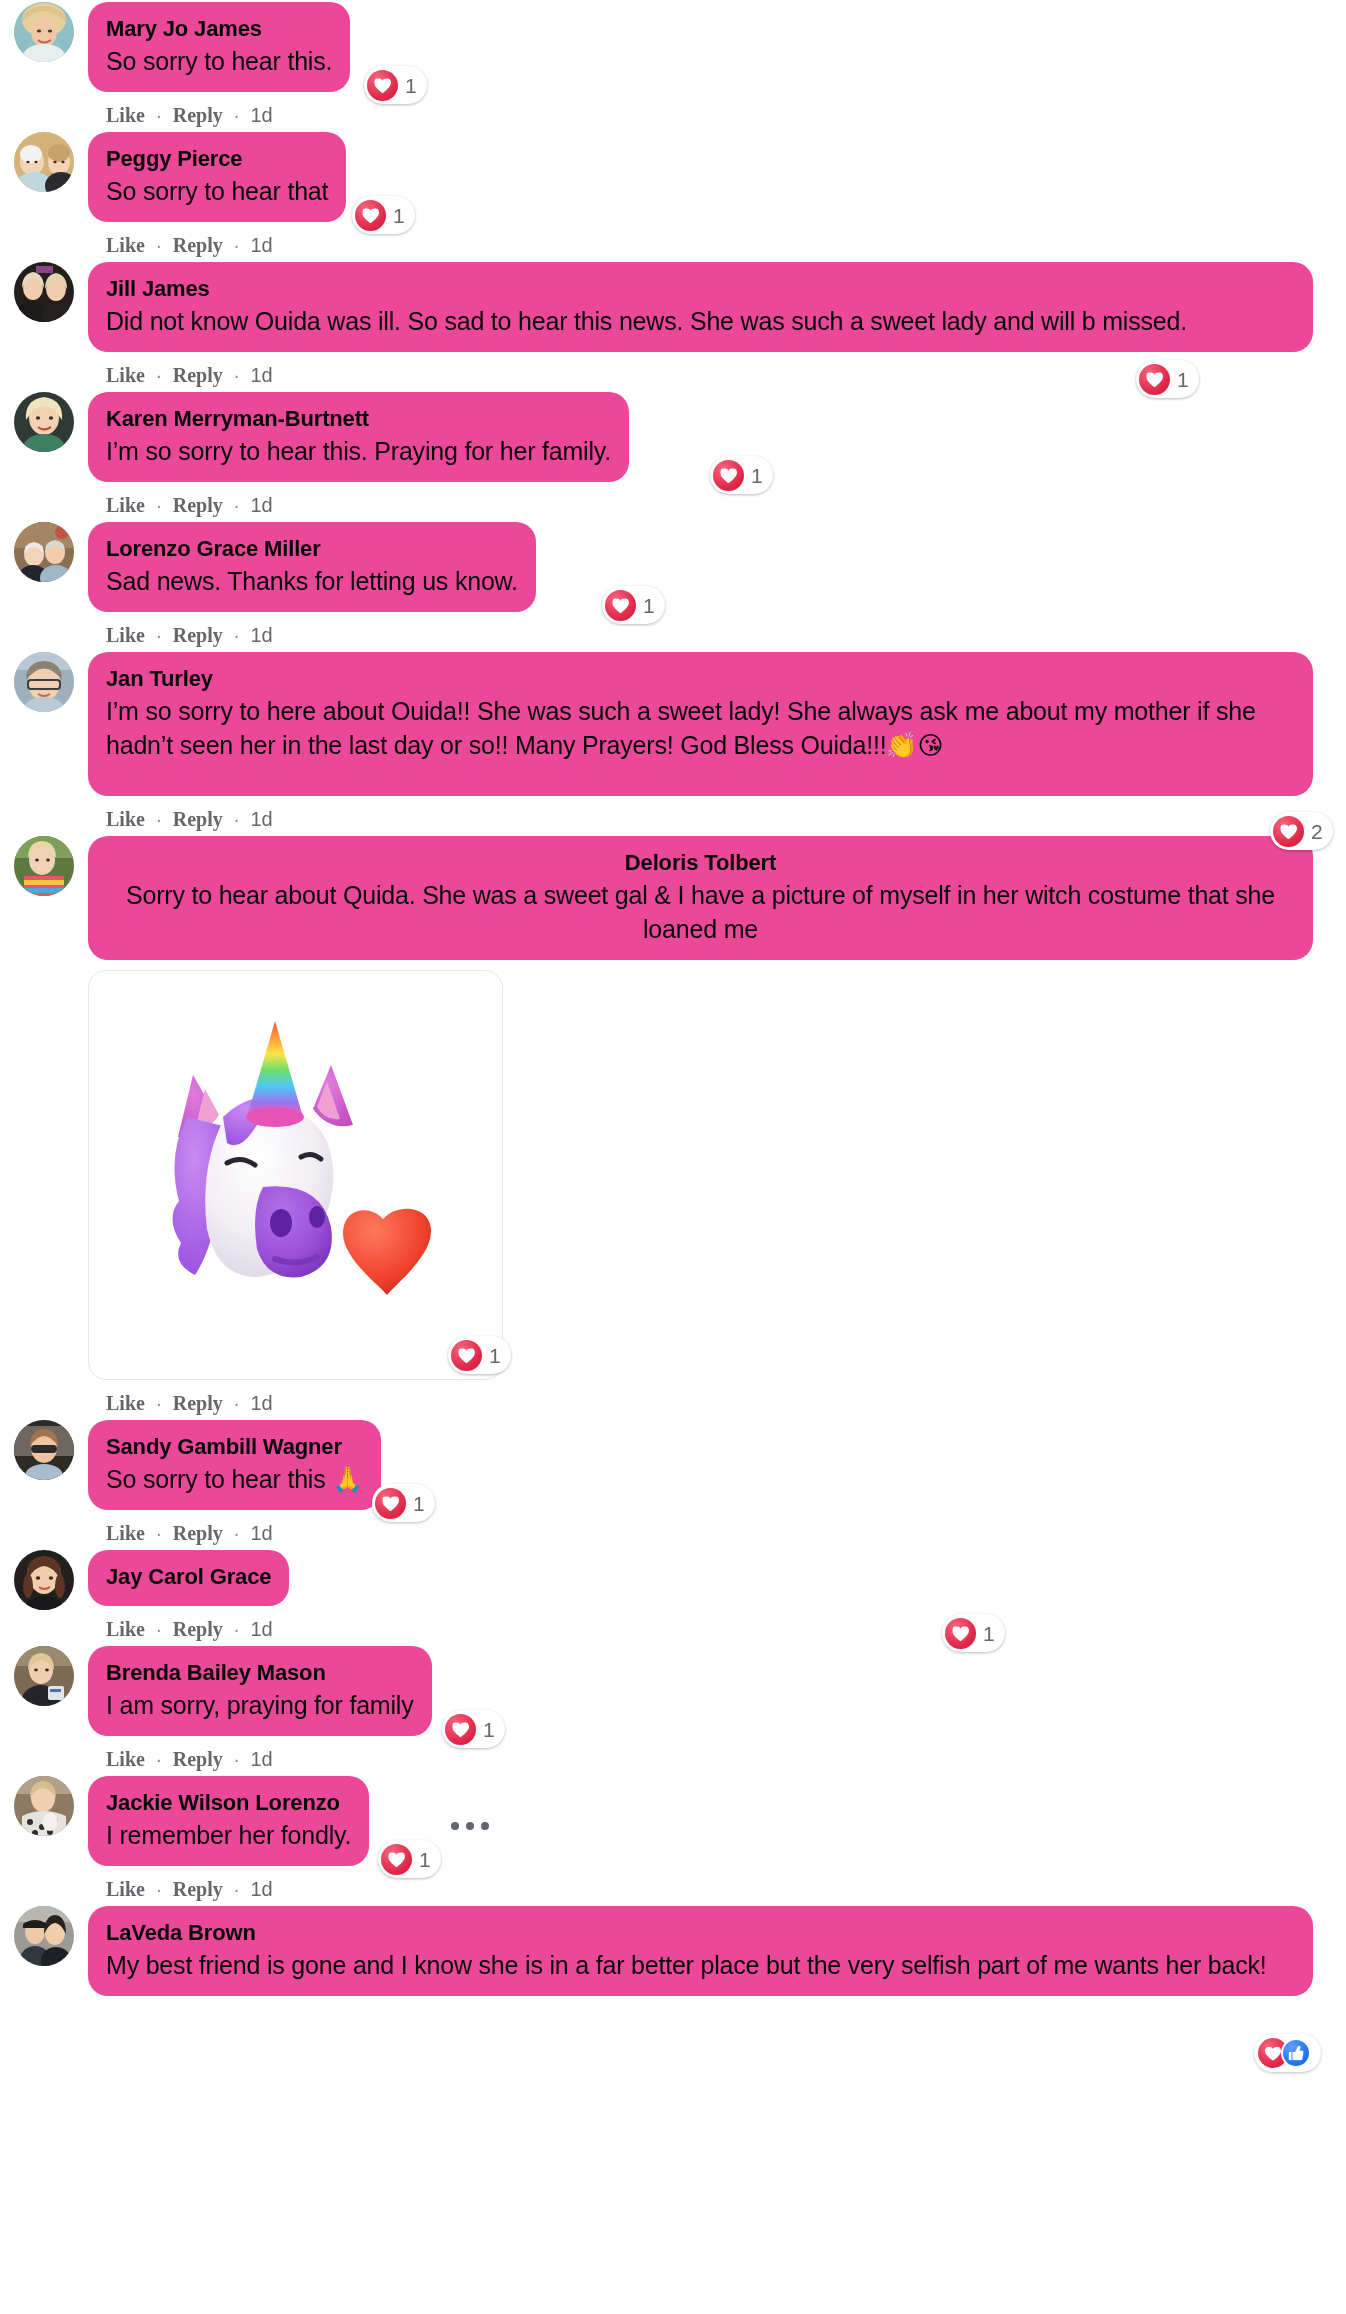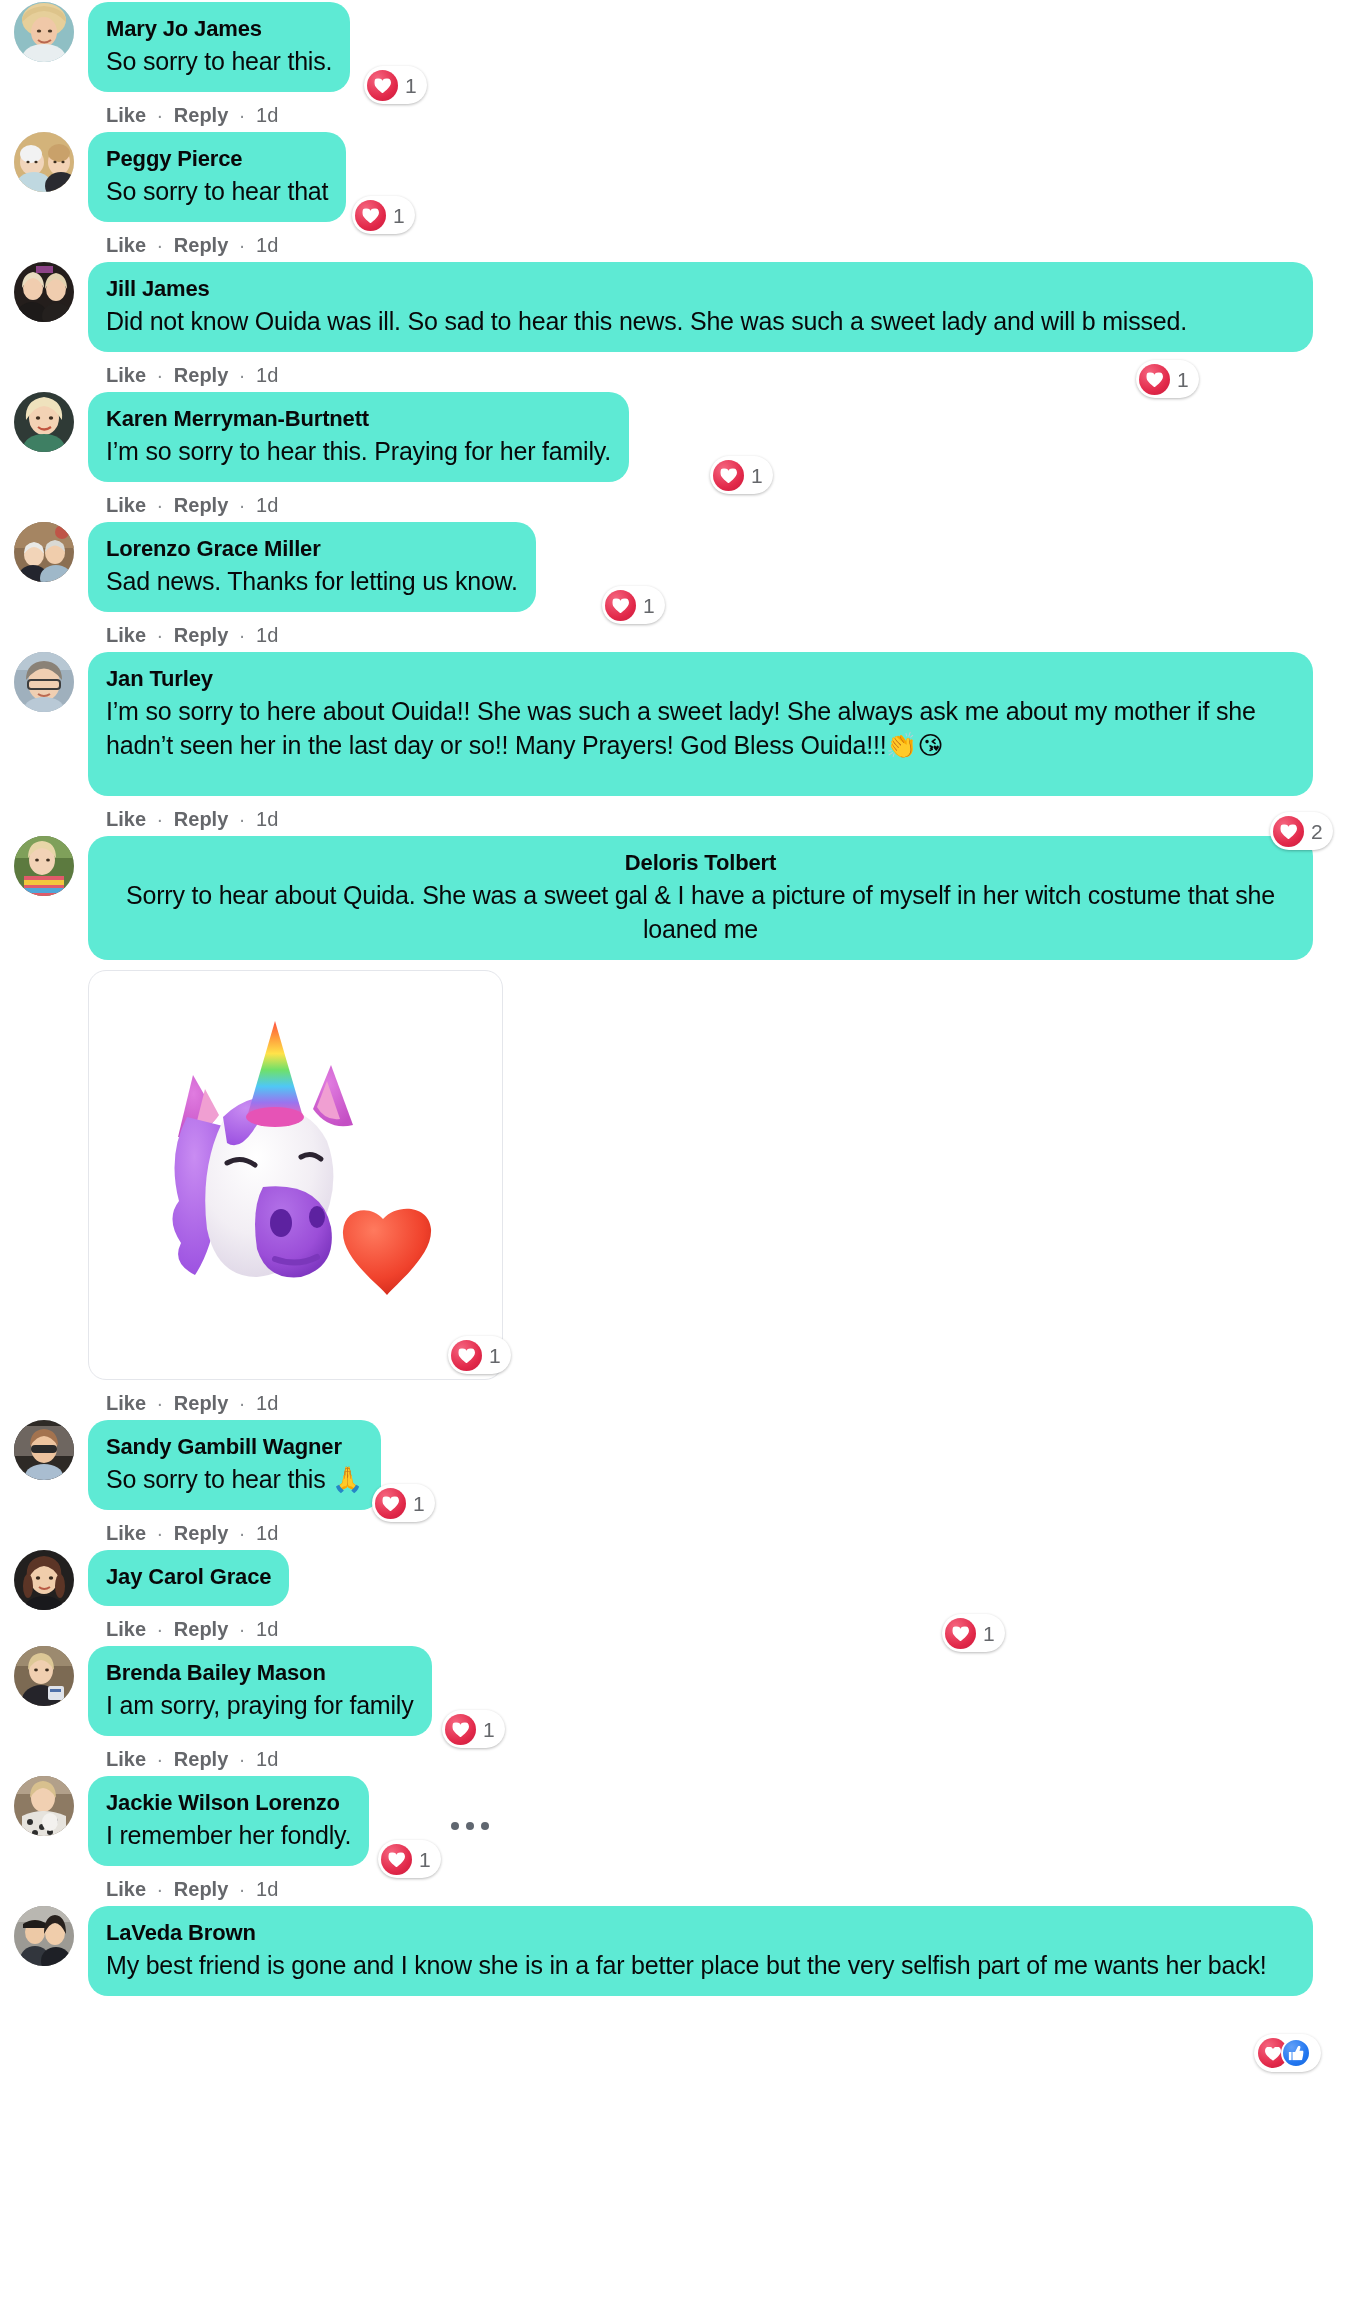--- a/index.html
+++ b/index.html
@@ -40,21 +40,21 @@
   
   .body-col {
     flex: 1 1 auto;
     min-width: 0;
     position: relative;
   }
 
   .bubble {
     display: inline-block;
     max-width: 1245px;
-    background: #5eead4;
+    background: #ec4899;
     border-radius: 20px;
     padding: 12px 18px 14px 18px;
     position: relative;
     vertical-align: top;
   }
   .bubble.wide { display: block; }
 
   .author {
     font-size: 22px;
     line-height: 30px;
@@ -80,20 +80,21 @@
     color: #65676b;
     padding: 10px 0 0 18px;
     white-space: nowrap;
     position: relative;
     height: 40px;
   }
   .actions .act {
     font-weight: bold;
     color: #65676b;
     cursor: pointer;
+    font-family: Liberation Serif, serif;
   }
   .actions .dot { color: #8a8d91; padding: 0 5px; }
   .actions .time { color: #65676b; }
 
   
   .reaction {
     position: absolute;
     display: inline-flex;
     align-items: center;
     background: #ffffff;

